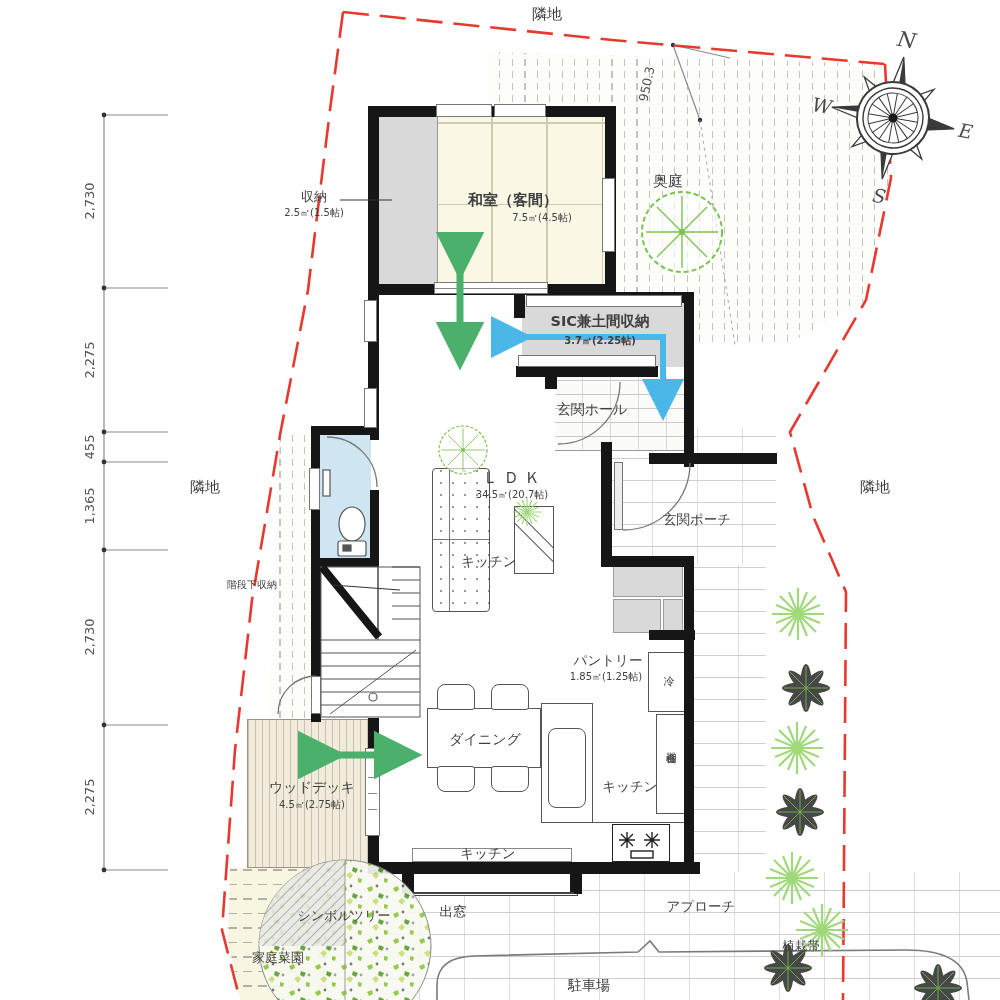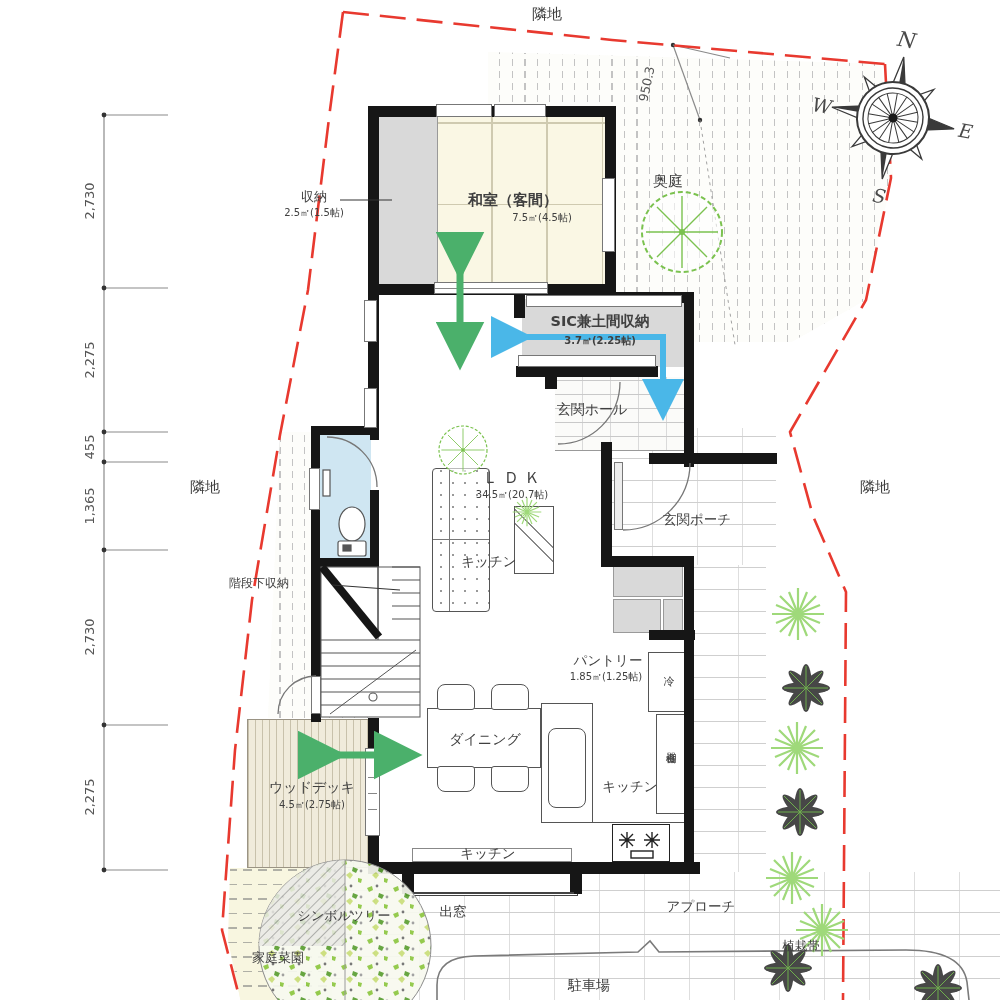--- a/index.html
+++ b/index.html
@@ -356,21 +356,21 @@
 
 
   <div class="lbl" style="left:600px;top:322px;font-size:14.5px;font-weight:bold;">SIC兼土間収納</div>
   <div class="lbl sub" style="left:600px;top:340px;font-weight:bold;">3.7㎡(2.25帖)</div>
   <div class="lbl" style="left:592px;top:410px;font-size:14px;">玄関ホール</div>
   <div class="lbl" style="left:697px;top:521px;font-size:13.5px;font-family:Liberation Mono, monospace;">玄関ポーチ</div>
 
   <div class="lbl" style="left:514px;top:478px;font-size:16px;letter-spacing:5px;">ＬＤＫ</div>
   <div class="lbl sub" style="left:512px;top:494px;">34.5㎡(20.7帖)</div>
   <div class="lbl" style="left:489px;top:561px;font-size:13.5px;">キッチン</div>
-  <div class="lbl" style="left:259px;top:584px;font-size:12px;">階段下収納</div>
+  <div class="lbl" style="left:252px;top:584px;font-size:10px;">階段下収納</div>
 
   <div class="lbl" style="left:608px;top:660px;font-size:13.5px;">パントリー</div>
   <div class="lbl sub" style="left:606px;top:676px;">1.85㎡(1.25帖)</div>
   <div class="lbl" style="left:669px;top:682px;font-size:11px;">冷</div>
   <div class="lbl vtext" style="left:671px;top:744px;font-size:10.5px;">食器棚</div>
 
   <div class="lbl" style="left:485px;top:740px;font-size:14px;">ダイニング</div>
   <div class="lbl" style="left:630px;top:786px;font-size:13.5px;">キッチン</div>
   <div class="lbl" style="left:488px;top:853px;font-size:13.5px;">キッチン</div>
   <div class="lbl" style="left:453px;top:911px;font-size:13.5px;">出窓</div>

